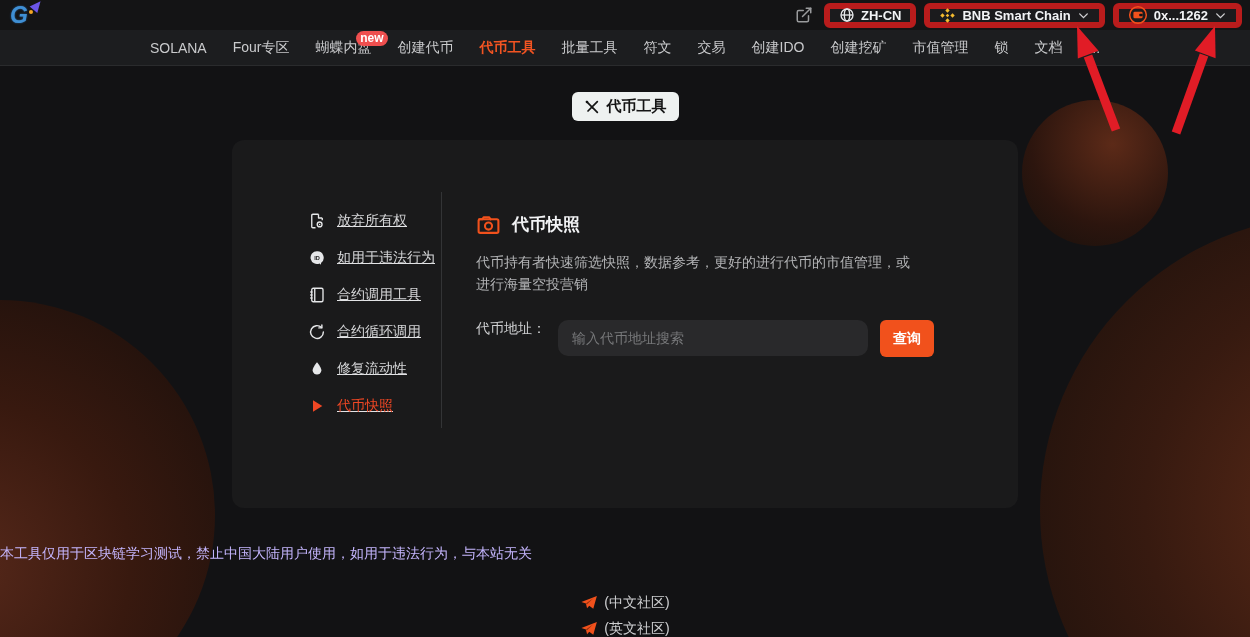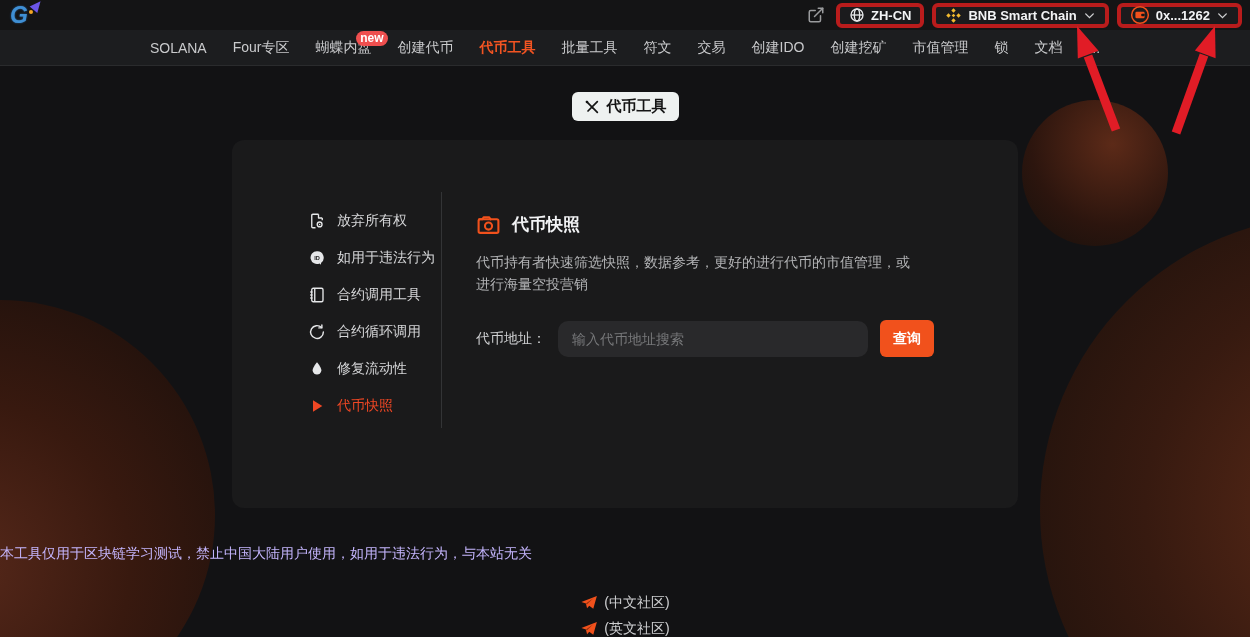--- a/index.html
+++ b/index.html
@@ -36,21 +36,21 @@
   .logo .rocket {
     position:absolute; right:2px; top:-1px; width:0; height:0;
     border-left:5px solid transparent; border-right:5px solid transparent;
     border-bottom:11px solid #6b55e8; transform:rotate(40deg);
   }
   .logo .flame { position:absolute; right:11px; top:9px; width:4px; height:4px; border-radius:50%; background:#f5a623; }
   .topbar-right { margin-left:auto; display:flex; align-items:center; gap:8px; }
   .icon-btn { display:flex; align-items:center; justify-content:center; width:24px; height:24px; color:#9a9b9d; cursor:pointer; }
   .pill {
     display:flex; align-items:center; gap:6px; height:25px; padding:0 9px;
-    border:4px solid #b91c1c; border-radius:6px; background:#1b1b1d;
+    border:6px solid #b91c1c; border-radius:6px; background:#1b1b1d;
     font-size:13px; font-weight:bold; color:#f2f3f5; cursor:pointer; white-space:nowrap;
   }
   .pill svg { flex:0 0 auto; }
   .chev { color:#cfd0d2; }
 
   
   .navbar {
     position:relative; z-index:2; height:36px; background:#1c1d1f;
     border-bottom:1px solid #2a2b2d;
     display:flex; align-items:center; justify-content:center; gap:26px;
@@ -68,31 +68,31 @@
   .page-badge {
     display:flex; align-items:center; gap:7px; background:#eef1f0; color:#141414;
     font-size:15px; font-weight:bold; padding:5px 12px; border-radius:6px;
   }
 
   
   .card {
     position:relative; z-index:2; width:786px; height:368px; margin:19px auto 0;
     background:#1a1a1b; border-radius:12px; display:flex;
   }
-  .sidebar { width:209px; padding:66px 0 0 76px; display:flex; flex-direction:column; gap:7px; }
+  .sidebar { width:209px; padding:66px 0 0 76px; display:flex; flex-direction:column; gap:7px;text-decoration:underline; }
   .side-item { display:flex; align-items:center; gap:11px; height:30px; color:#d6d7d9; font-size:14px; cursor:pointer; white-space:nowrap; }
   .side-item .icon { width:18px; height:18px; display:flex; align-items:center; justify-content:center; color:#e6e7e9; }
   .side-item.active { color:#f04724; }
   .side-item.active .icon { color:#f04724; }
   .v-divider { width:1px; background:#333436; margin-top:52px; height:236px; }
   .content { flex:1; padding:72px 40px 0 34px; }
   .content-title { display:flex; align-items:center; gap:11px; }
   .content-title .title-text { font-size:17px; font-weight:bold; color:#f2f3f5; }
   .content-desc { margin-top:14px; font-size:14px; line-height:1.58; color:#b3b4b6; max-width:434px; }
-  .form-row { margin-top:25px; display:flex; align-items:center; }
+  .form-row { margin-top:25px; display:flex; align-items:flex-start; }
   .form-label { font-size:14px; color:#cfd0d2; white-space:nowrap; }
   .addr-input {
     margin-left:12px; width:310px; height:36px; background:#29292b; border:none; outline:none;
     border-radius:10px; padding:0 14px; font-size:14px; color:#e3e4e6;
     font-family:"Liberation Sans","DejaVu Sans",sans-serif;
   }
   .addr-input::placeholder { color:#77787a; }
   .query-btn {
     margin-left:12px; height:37px; padding:0 13px; background:#f1511c; color:#fff;
     border:none; border-radius:6px; font-size:14px; font-weight:bold; cursor:pointer;

